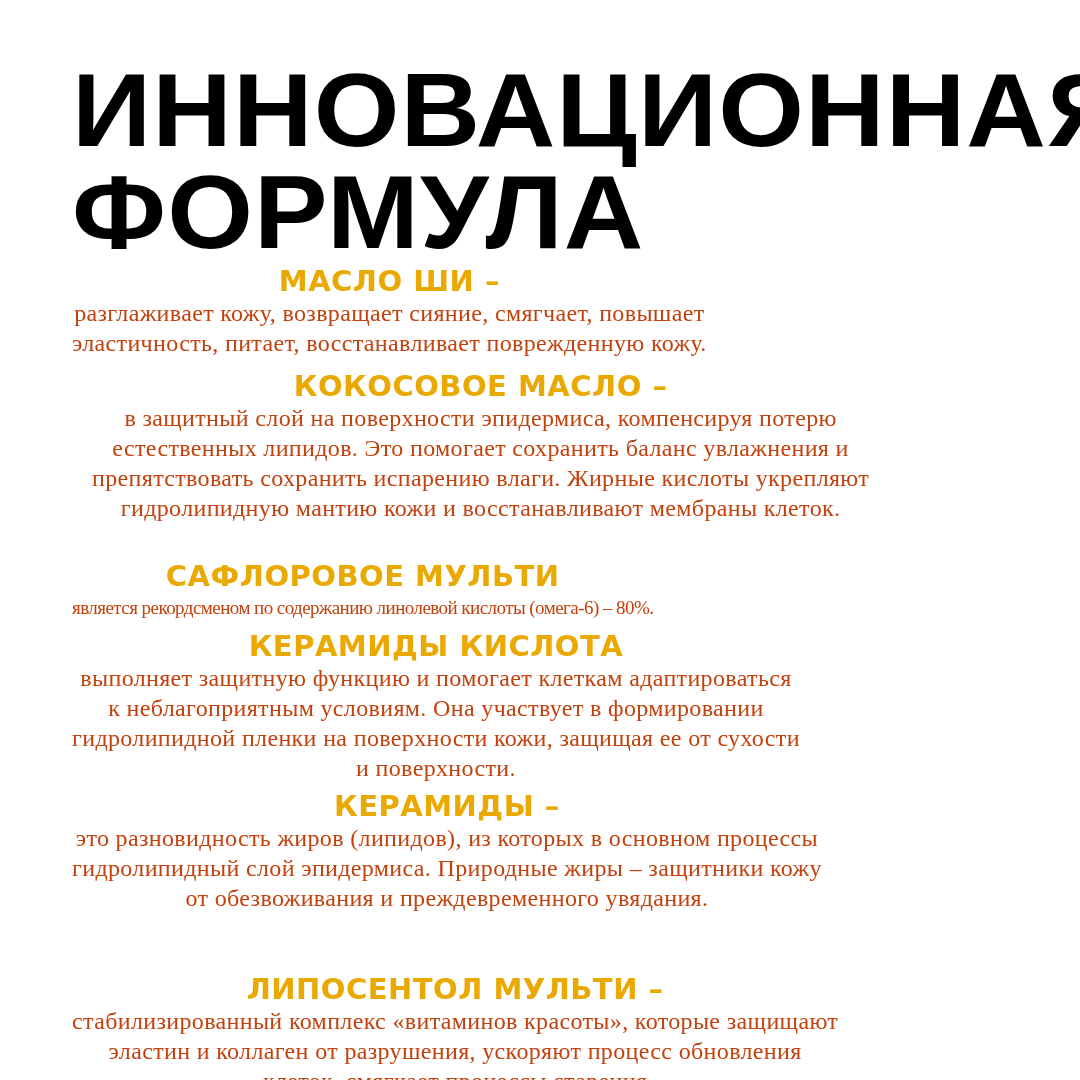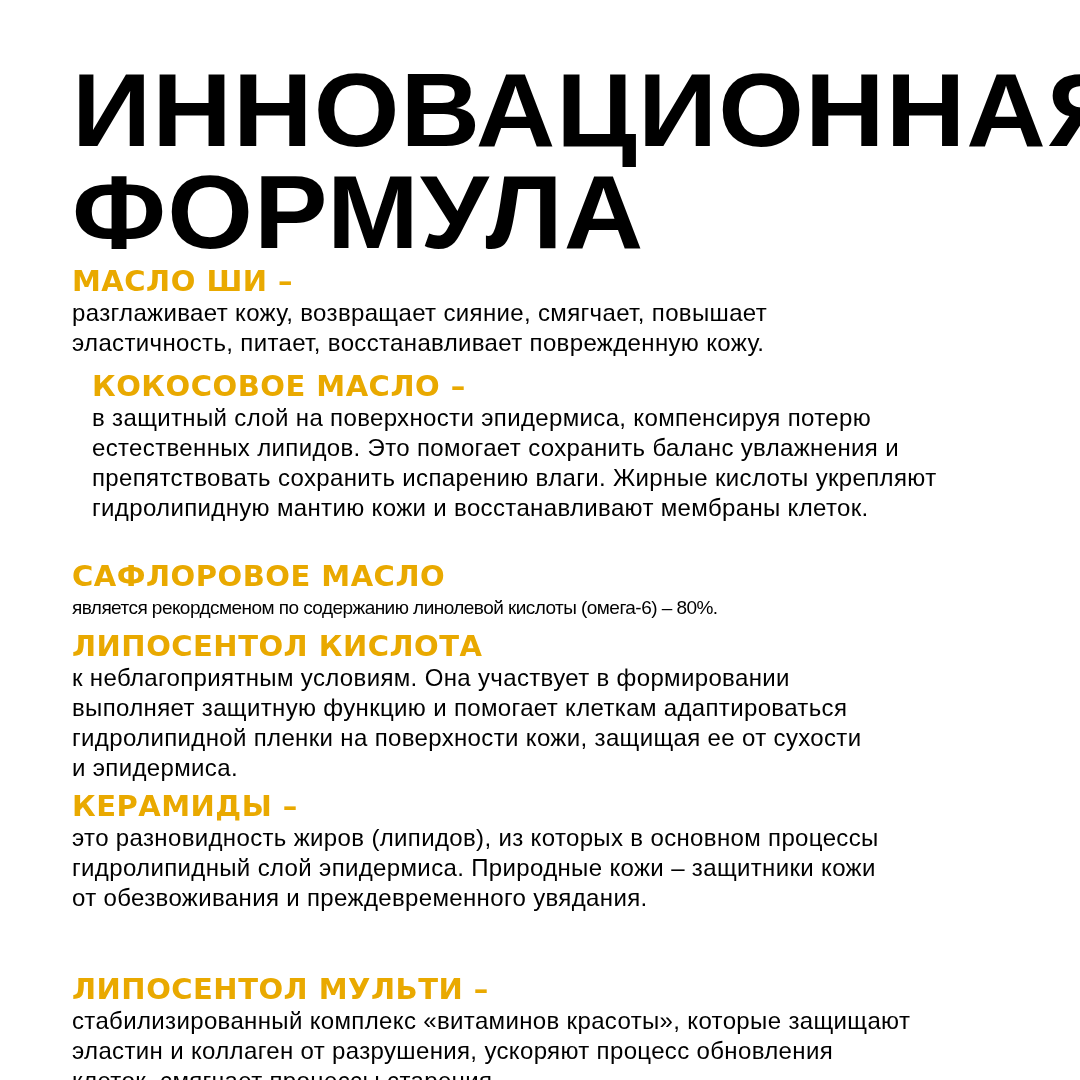--- a/index.html
+++ b/index.html
@@ -31,38 +31,39 @@
       color: #000000;
       transform: scaleX(1.06);
       transform-origin: left center;
     }
     .title-line {
       display: block;
       height: 102px;
     }
     .section {
       margin: 0;
+      text-align: center;
     }
     .section-heading {
       display: block;
       font-family: "DejaVu Sans", sans-serif;
       font-weight: 700;
       font-size: 29px;
       line-height: 34px;
       letter-spacing: 0.5px;
       color: #E9A900;
       white-space: nowrap;
       margin-top: 2px;
     }
     .section-body {
-      font-family: Liberation Sans, sans-serif;
+      font-family: Liberation Serif, serif;
       font-weight: 400;
       font-size: 24px;
       line-height: 30px;
-      color: #000000;
+      color: #c2410c;
       letter-spacing: 0.35px;
     }
     .section-body .line {
       display: block;
       white-space: nowrap;
     }
     .section-body.tight .line {
       letter-spacing: -0.55px;
       font-size: 19px;
     }
@@ -94,41 +95,41 @@
     <span class="section-heading">КОКОСОВОЕ МАСЛО –</span>
     <div class="section-body">
       <span class="line">в защитный слой на поверхности эпидермиса, компенсируя потерю</span>
       <span class="line">естественных липидов. Это помогает сохранить баланс увлажнения и</span>
       <span class="line">препятствовать сохранить испарению влаги. Жирные кислоты укрепляют</span>
       <span class="line">гидролипидную мантию кожи и восстанавливают мембраны клеток.</span>
     </div>
   </div>
 
   <div class="section s3">
-    <span class="section-heading">САФЛОРОВОЕ МАСЛО</span>
+    <span class="section-heading">САФЛОРОВОЕ МУЛЬТИ</span>
     <div class="section-body tight">
       <span class="line">является рекордсменом по содержанию линолевой кислоты (омега-6) – 80%.</span>
     </div>
   </div>
 
   <div class="section s4">
-    <span class="section-heading">ЛИПОСЕНТОЛ КИСЛОТА</span>
+    <span class="section-heading">КЕРАМИДЫ КИСЛОТА</span>
     <div class="section-body">
+      <span class="line">выполняет защитную функцию и помогает клеткам адаптироваться</span>
       <span class="line">к неблагоприятным условиям. Она участвует в формировании</span>
-      <span class="line">выполняет защитную функцию и помогает клеткам адаптироваться</span>
       <span class="line">гидролипидной пленки на поверхности кожи, защищая ее от сухости</span>
-      <span class="line">и эпидермиса.</span>
+      <span class="line">и поверхности.</span>
     </div>
   </div>
 
   <div class="section s5">
     <span class="section-heading">КЕРАМИДЫ –</span>
     <div class="section-body">
       <span class="line">это разновидность жиров (липидов), из которых в основном процессы</span>
-      <span class="line">гидролипидный слой эпидермиса. Природные кожи – защитники кожи</span>
+      <span class="line">гидролипидный слой эпидермиса. Природные жиры – защитники кожу</span>
       <span class="line">от обезвоживания и преждевременного увядания.</span>
     </div>
   </div>
 
   <div class="section s6">
     <span class="section-heading">ЛИПОСЕНТОЛ МУЛЬТИ –</span>
     <div class="section-body">
       <span class="line">стабилизированный комплекс «витаминов красоты», которые защищают</span>
       <span class="line">эластин и коллаген от разрушения, ускоряют процесс обновления</span>
       <span class="line">клеток, смягчает процессы старения</span>

